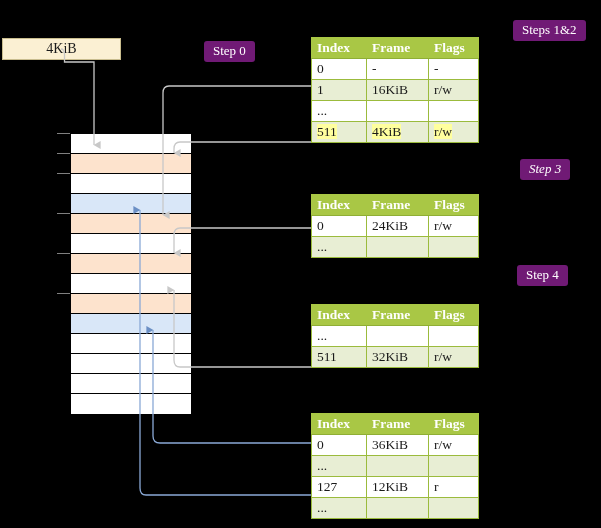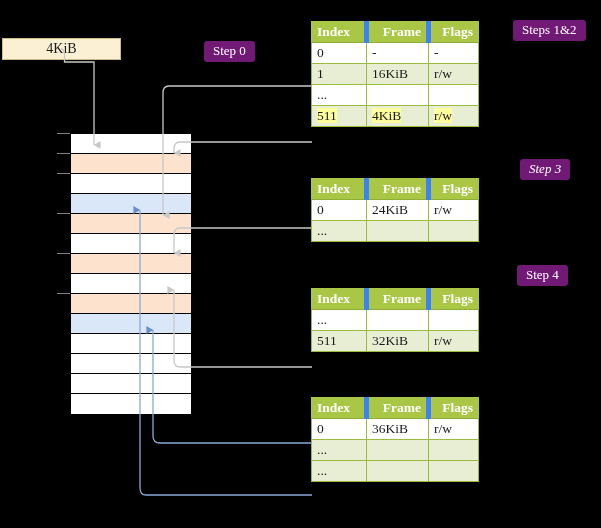--- a/index.html
+++ b/index.html
@@ -19,27 +19,27 @@
   
   #memcol{position:absolute;left:70px;top:133px;width:120px;height:281px;
           border:1px solid #000;box-sizing:border-box;background:#fff;}
   .mrow{position:absolute;left:0;width:120px;height:20px;
         border-bottom:1px solid #000;box-sizing:border-box;}
   .mrow.last{border-bottom:none;}
   .tick{position:absolute;height:1px;background:#808080;left:57px;width:13px;}
 
   
   .ptable{position:absolute;border-collapse:collapse;background:#fff;
-          font-size:13.5px;color:#1a1a1a;border:1px solid #8fae35;}
+          font-size:13.5px;color:#1a1a1a;border:1px solid #8fae35;margin-top:16px;}
   .ptable td,.ptable th{border:1px solid #9bbb3c;padding:2px 5px;
           text-align:left;height:19px;box-sizing:border-box;
           font-weight:normal;white-space:nowrap;}
   .ptable th{background:#a9c745;color:#fff;font-weight:bold;font-size:13.5px;
           border-color:#a9c745;border-bottom:1px solid #8fae35;}
-  .ptable th.sep{border-left:5px solid #3b82f6;text-align:right;}
+  .ptable th.sep{border-left:1px solid #3b82f6;}
   .ptable tr.alt td{background:#e8eed4;}
   .ptable tr.plain td{background:#fff;}
   .c-idx{width:55px;}
   .c-frm{width:62px;}
   .c-flg{width:50px;}
   .hl{background:#ffff9e;}
 
   
   #wires{position:absolute;left:0;top:0;width:601px;height:528px;
          pointer-events:none;}
@@ -177,20 +177,25 @@
         <tr class="plain">
           <td class="c-idx">0</td>
           <td class="c-frm">36KiB</td>
           <td class="c-flg">r/w</td>
         </tr>
         <tr class="alt">
           <td class="c-idx">...</td>
           <td class="c-frm"></td>
           <td class="c-flg"></td>
         </tr>
+        <tr class="plain">
+          <td class="c-idx">127</td>
+          <td class="c-frm">12KiB</td>
+          <td class="c-flg">r</td>
+        </tr>
         <tr class="alt">
           <td class="c-idx">...</td>
           <td class="c-frm"></td>
           <td class="c-flg"></td>
         </tr>
       </tbody>
     </table>
 
 <div class="tick" style="top: 133px;"></div>
     <div class="tick" style="top: 153px;"></div>

